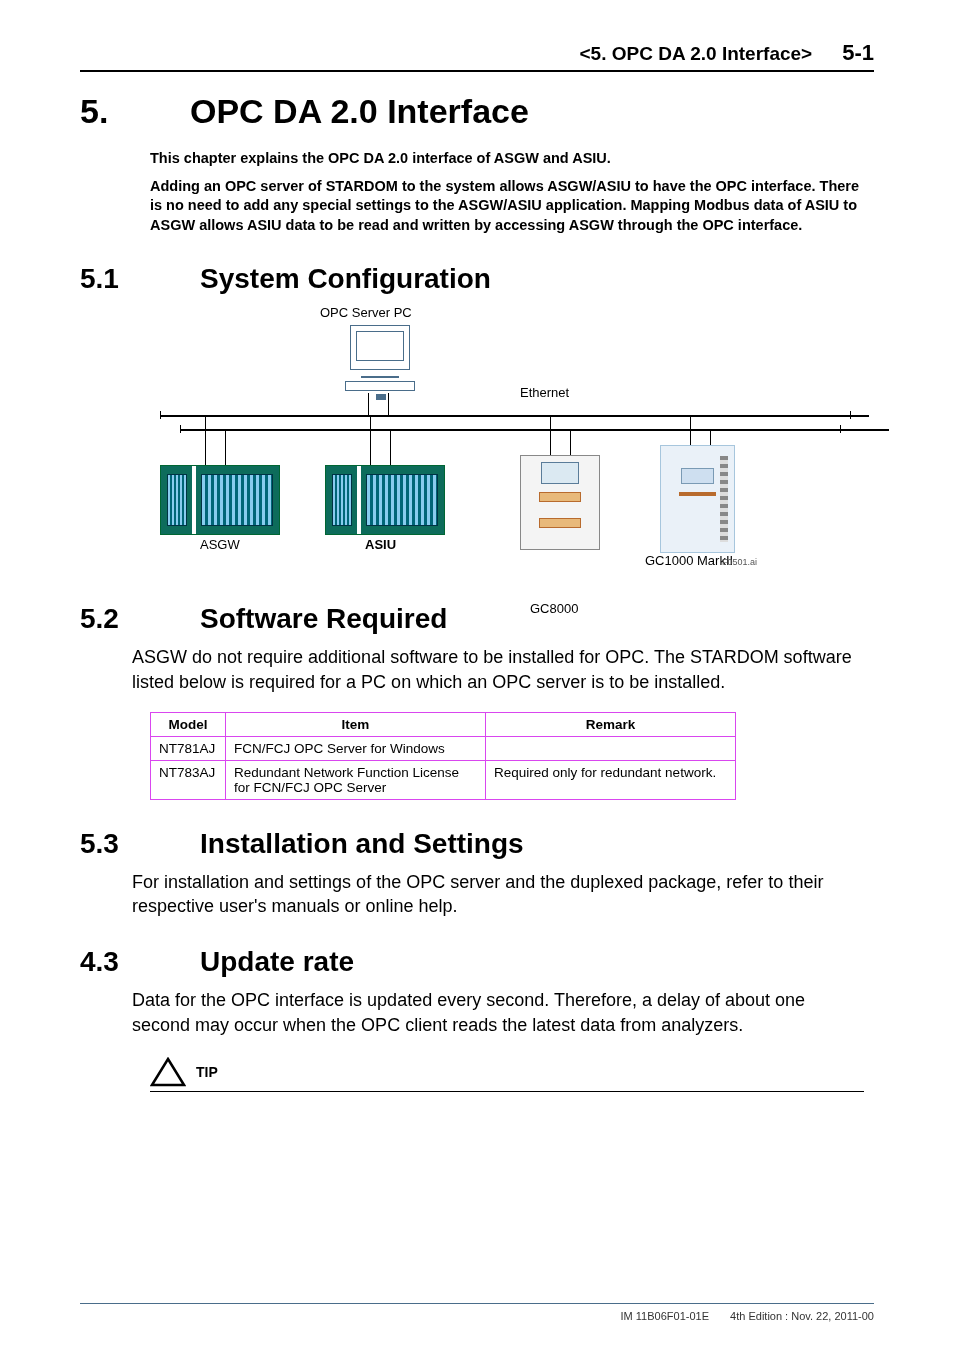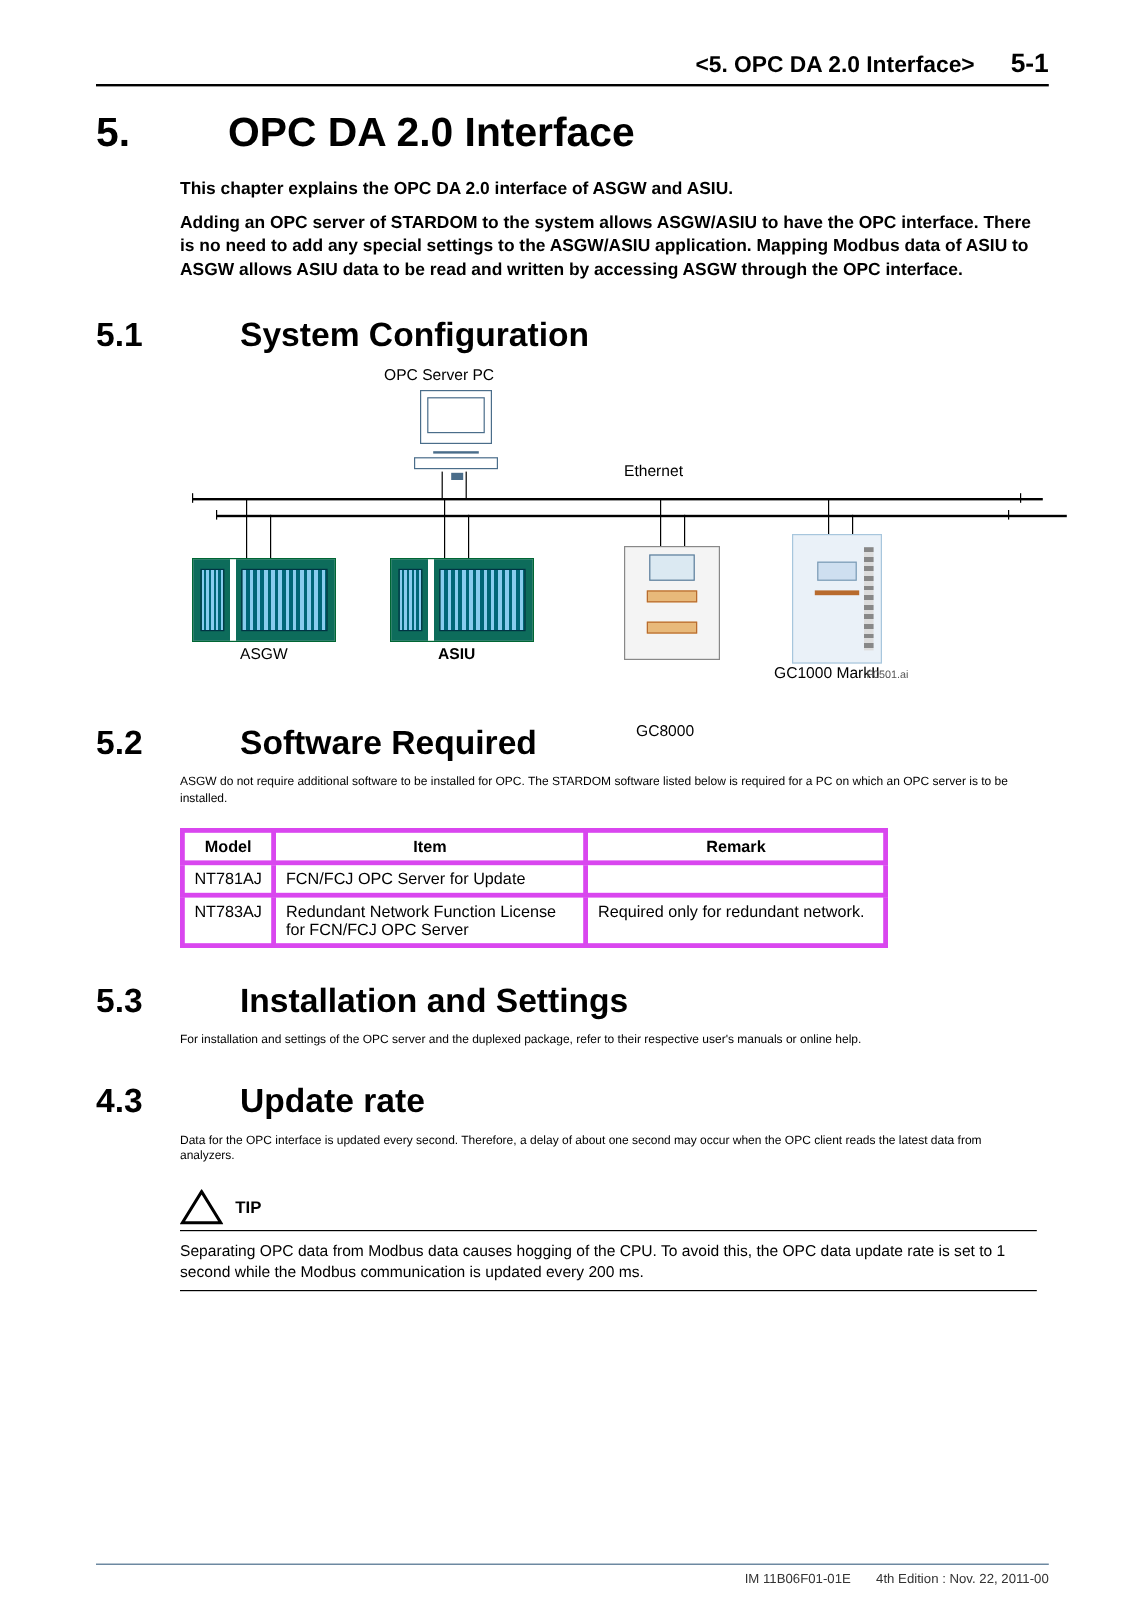--- a/index.html
+++ b/index.html
@@ -33,23 +33,23 @@
     margin-right: 10px;
     font-weight: bold;
     font-size: 14.5px;
     line-height: 1.35;
     margin-bottom: 8px;
   }
   .h2-row { display: flex; align-items: baseline; margin-top: 28px; margin-bottom: 10px; }
   .h2-num { font-size: 28px; font-weight: bold; width: 120px; }
   .h2-title { font-size: 28px; font-weight: bold; }
   .body-p {
-    margin-left: 70px;
+    margin-left: 52px;
     margin-right: 10px;
-    font-size: 10px;
+    font-size: 18px;
     line-height: 1.35;
     margin-bottom: 8px;
   }
   .figure {
     margin-left: 70px;
     margin-top: 6px;
     margin-bottom: 10px;
   }
   .fig-row1 { position: relative; height: 110px; }
   .fig-label { font-size: 13px; position: absolute; }
@@ -120,21 +120,21 @@
   .fig-aiid { position:absolute; left: 572px; top: 112px; font-size: 9px; color:#555;}
 
   table.sw-table {
     border-collapse: collapse;
     margin-left: 70px;
     margin-top: 18px;
     margin-bottom: 10px;
     font-size: 13.5px;
   }
   table.sw-table th, table.sw-table td {
-    border: 4px solid #d946ef;
+    border: 1px solid #d946ef;
     padding: 4px 8px;
     text-align: left;
     vertical-align: top;
   }
   table.sw-table th { font-weight: bold; text-align: center; }
   .col-model { width: 75px; text-align:center;}
   .col-item { width: 260px; }
   .col-remark { width: 250px; }
 
   .tip-block {
@@ -257,21 +257,21 @@
     <thead>
       <tr>
         <th class="col-model">Model</th>
         <th class="col-item">Item</th>
         <th class="col-remark">Remark</th>
       </tr>
     </thead>
     <tbody>
       <tr>
         <td>NT781AJ</td>
-        <td>FCN/FCJ OPC Server for Update</td>
+        <td>FCN/FCJ OPC Server for Windows</td>
         <td></td>
       </tr>
       <tr>
         <td>NT783AJ</td>
         <td>Redundant Network Function License for FCN/FCJ OPC Server</td>
         <td>Required only for redundant network.</td>
       </tr>
     </tbody>
   </table>
 
@@ -287,21 +287,20 @@
   </div>
   <p class="body-p">Data for the OPC interface is updated every second. Therefore, a delay of about one second may occur when the OPC client reads the latest data from analyzers.</p>
 
   <div class="tip-block">
     <div class="tip-header">
       <svg width="36" height="30" viewBox="0 0 36 30">
         <polygon points="18,2 34,28 2,28" fill="none" stroke="#000" stroke-width="2.5"></polygon>
       </svg>
       <span class="tip-text">TIP</span>
     </div>
-    <div class="tip-body">Separating OPC data from Modbus data causes hogging of the CPU. To avoid this, the OPC data update rate is set to 1 second while the Modbus communication is updated every 200 ms.</div>
   </div>
 
 </div>
 
 <div class="footer">
   <span>IM 11B06F01-01E</span>
   <span>4th Edition : Nov. 22, 2011-00</span>
 </div>
 
 </body></html>

